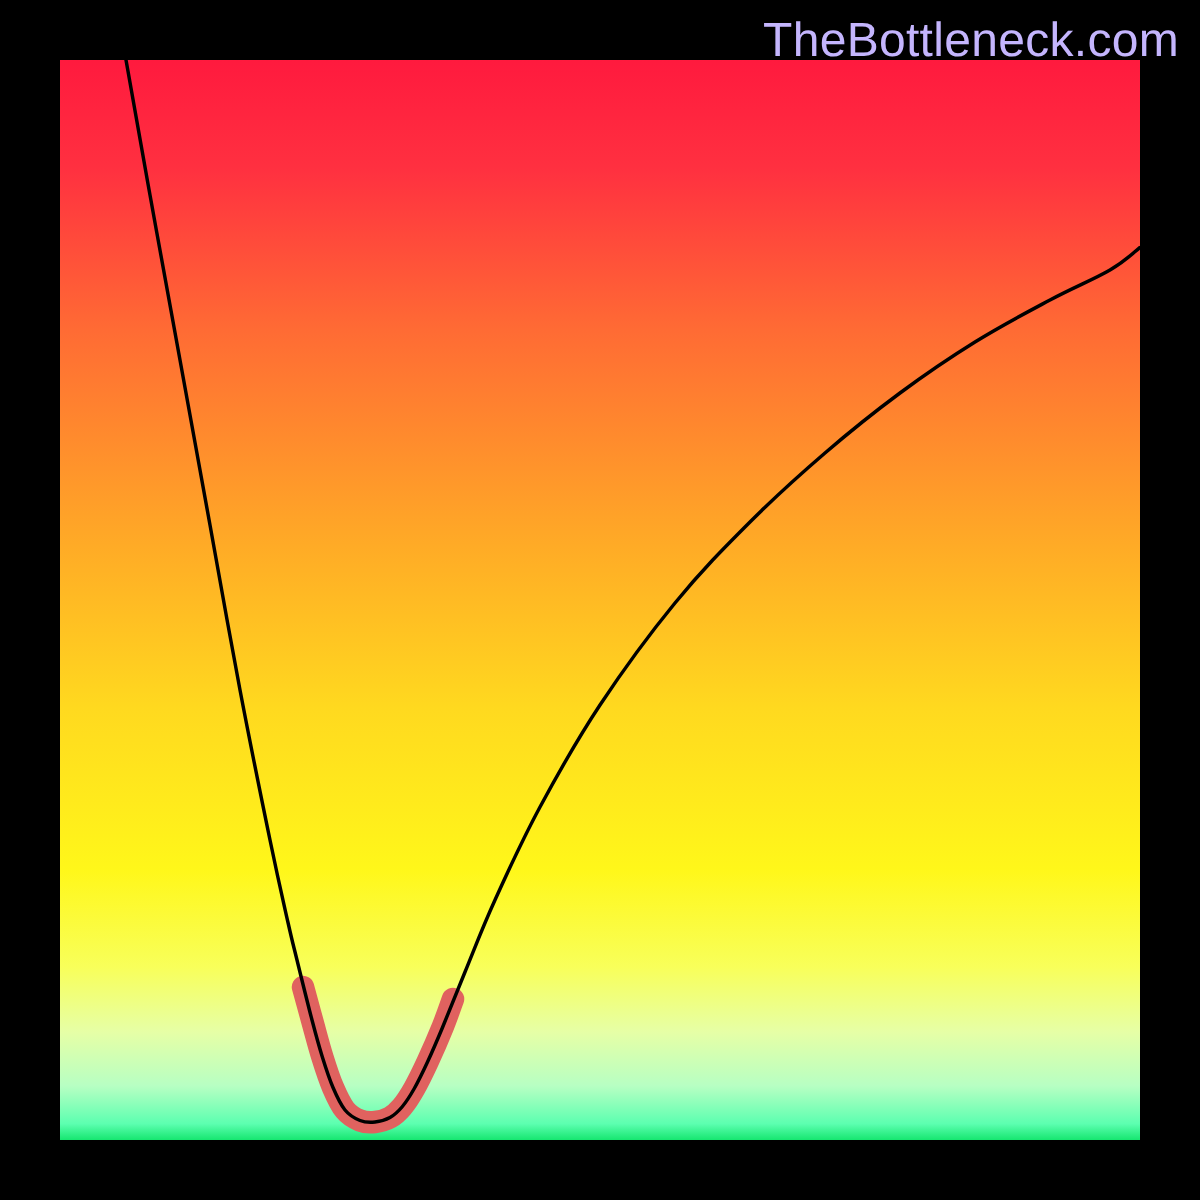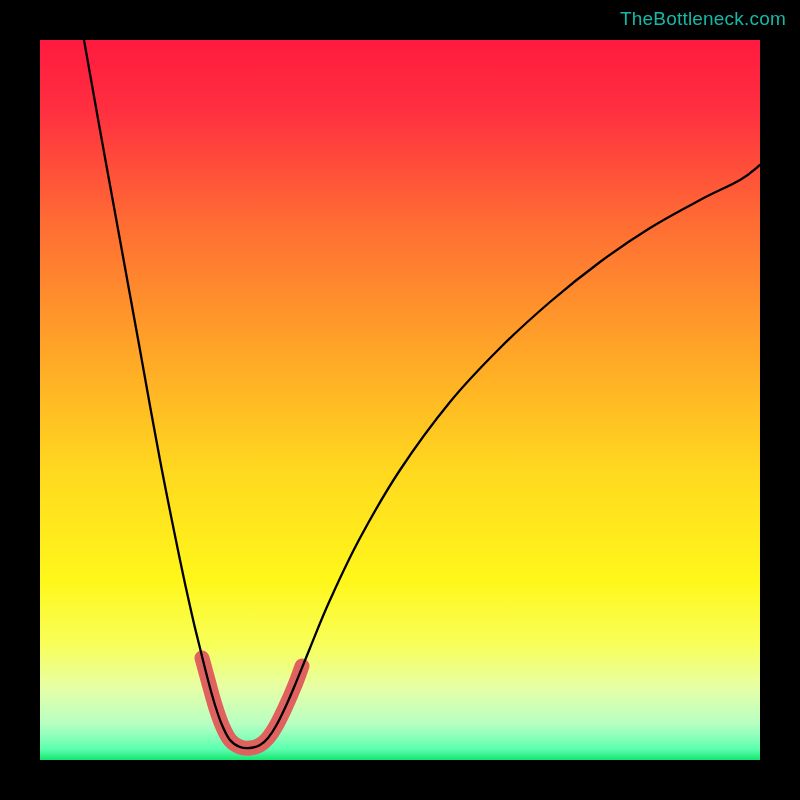--- a/index.html
+++ b/index.html
@@ -24,22 +24,22 @@
     left: 40px;
     top: 40px;
     width: 720px;
     height: 720px;
     overflow: hidden;
   }
   .watermark {
     position: absolute;
     top: 8px;
     right: 14px;
-    color: #14b8a6;
-    font-size: 19px;
+    color: #c4b5fd;
+    font-size: 32px;
     font-weight: 500;
     letter-spacing: 0.2px;
     z-index: 10;
   }
   svg.curve {
     position: absolute;
     left: 0;
     top: 0;
     width: 720px;
     height: 720px;

